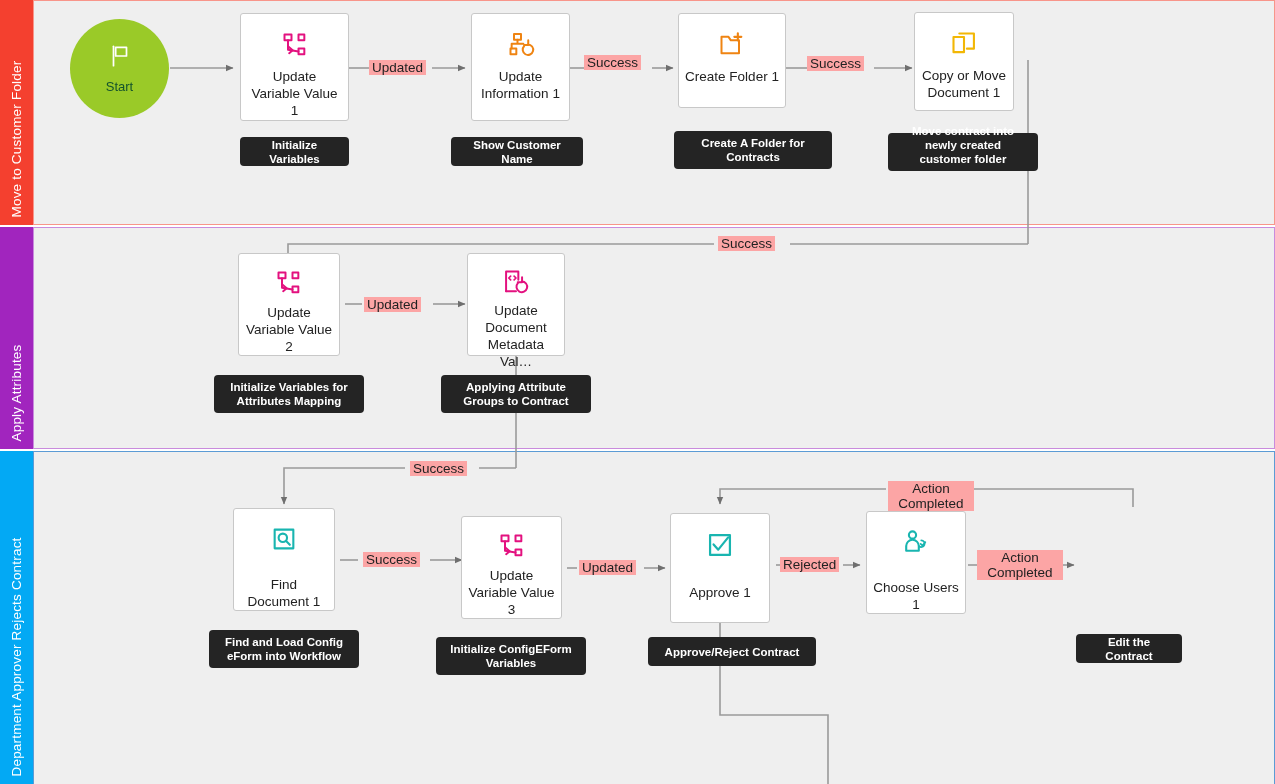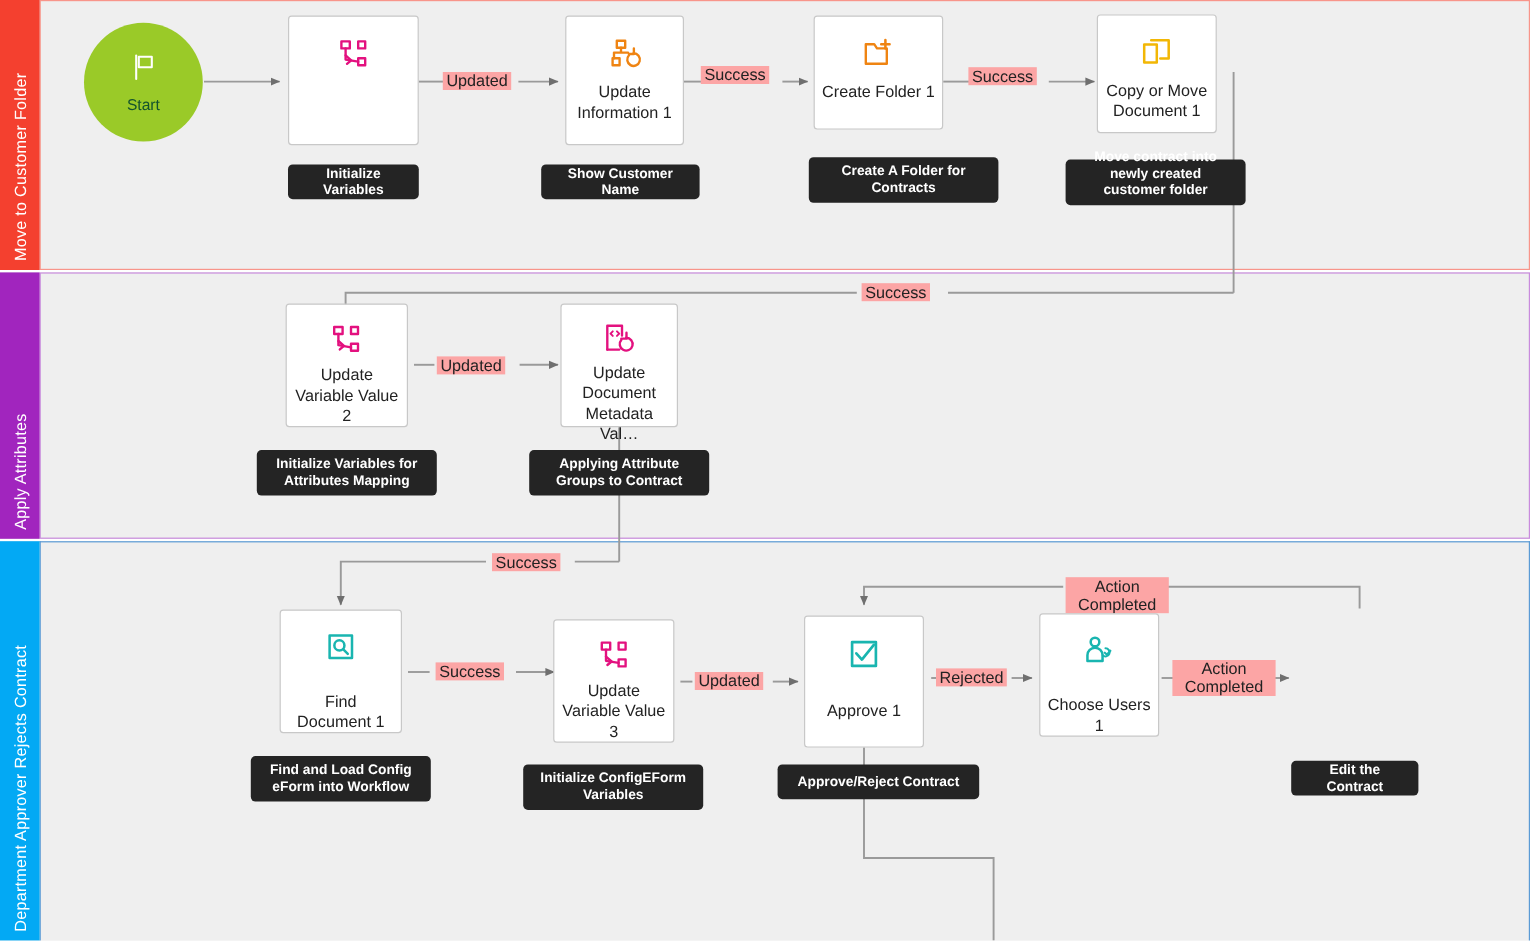--- a/index.html
+++ b/index.html
@@ -233,20 +233,21 @@
   <div class="node" style="left:240px;top:13px;width:109px;height:108px;">
     <span class="node-icon">
       <svg width="28" height="28" viewBox="0 0 24 24" fill="none" stroke="#E3117F" stroke-width="1.7" stroke-linecap="round" stroke-linejoin="round">
         <rect x="3" y="3" width="6" height="5"></rect>
         <rect x="15" y="3" width="5" height="5"></rect>
         <rect x="15" y="15" width="5" height="5"></rect>
         <path d="M6 8 L6 16 L15 17.5"></path>
         <path d="M6 13 L10 16.5 L7 19"></path>
       </svg>
     </span>
+    <span class="node-label">Update Variable Value 1</span>
   </div>
   <div class="chip" style="left:240px;top:137px;width:109px;height:29px;">
     <span>Initialize Variables</span>
   </div>
 
   <div class="node" style="left:471px;top:13px;width:99px;height:108px;">
     <span class="node-icon">
       <svg width="28" height="28" viewBox="0 0 24 24" fill="none" stroke="#EF8412" stroke-width="1.7" stroke-linecap="round" stroke-linejoin="round">
         <rect x="6" y="2.5" width="6" height="5"></rect>
         <rect x="3" y="15" width="5" height="5"></rect>

